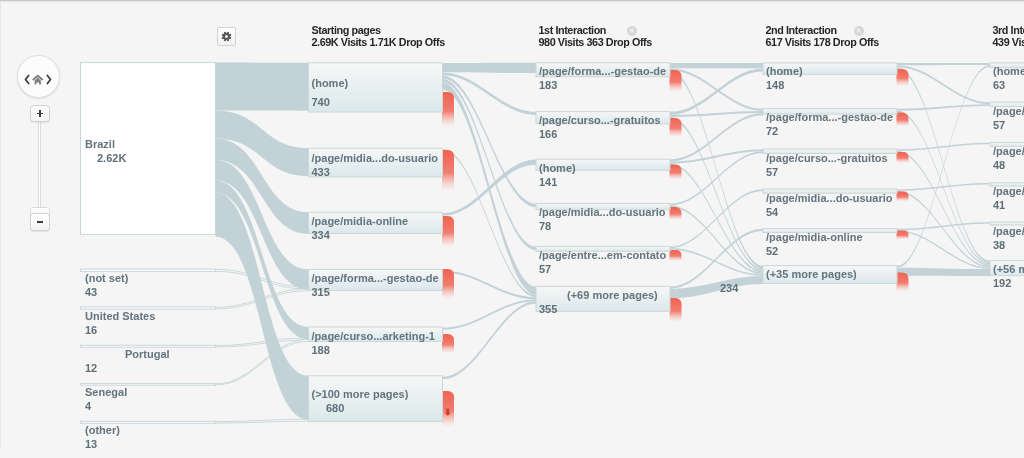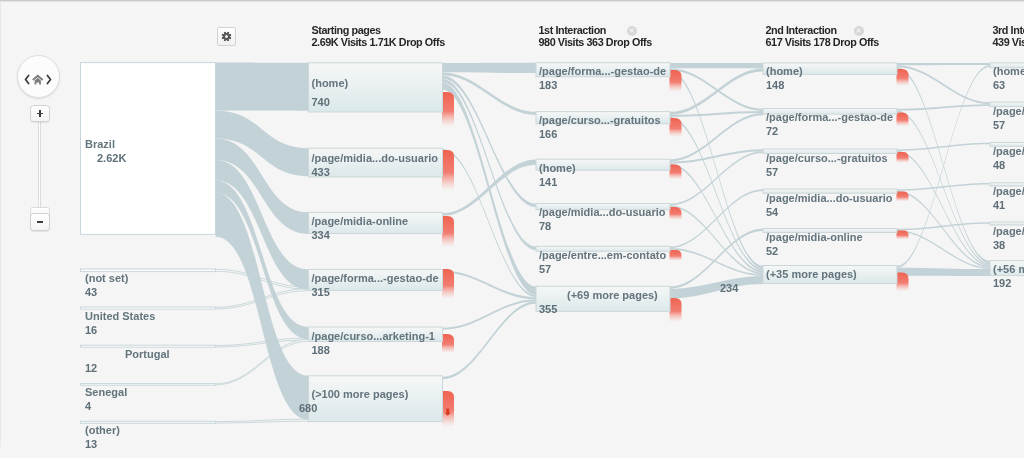--- a/index.html
+++ b/index.html
@@ -270,21 +270,21 @@
       <div class="nodeval" style="left: 311.5px; top: 96px;">740</div>
       <div class="nodelabel" style="left: 311.5px; top: 152.1px;">/page/midia...do-usuario</div>
       <div class="nodeval" style="left: 311.5px; top: 166.1px;">433</div>
       <div class="nodelabel" style="left: 311.5px; top: 214.8px;">/page/midia-online</div>
       <div class="nodeval" style="left: 311.5px; top: 228.8px;">334</div>
       <div class="nodelabel" style="left: 311.5px; top: 271.9px;">/page/forma...-gestao-de</div>
       <div class="nodeval" style="left: 311.5px; top: 285.9px;">315</div>
       <div class="nodelabel" style="left: 311.5px; top: 329.5px;">/page/curso...arketing-1</div>
       <div class="nodeval" style="left: 311.5px; top: 343.5px;">188</div>
       <div class="nodelabel" style="left: 311.5px; top: 388.2px;">(&gt;100 more pages)</div>
-      <div class="nodeval" style="left: 299px; top: 402.2px; text-align: center;">680</div>
+      <div class="nodeval" style="left: 326px; top: 402.2px; text-align: center;">680</div>
       <div class="nodelabel" style="left: 539px; top: 65.2px;">/page/forma...-gestao-de</div>
       <div class="nodeval" style="left: 539px; top: 79.2px;">183</div>
       <div class="nodelabel" style="left: 539px; top: 114.1px;">/page/curso...-gratuitos</div>
       <div class="nodeval" style="left: 539px; top: 128.1px;">166</div>
       <div class="nodelabel" style="left: 539px; top: 161.7px;">(home)</div>
       <div class="nodeval" style="left: 539px; top: 175.7px;">141</div>
       <div class="nodelabel" style="left: 539px; top: 206px;">/page/midia...do-usuario</div>
       <div class="nodeval" style="left: 539px; top: 220px;">78</div>
       <div class="nodelabel" style="left: 539px; top: 248.8px;">/page/entre...em-contato</div>
       <div class="nodeval" style="left: 539px; top: 262.8px;">57</div>

